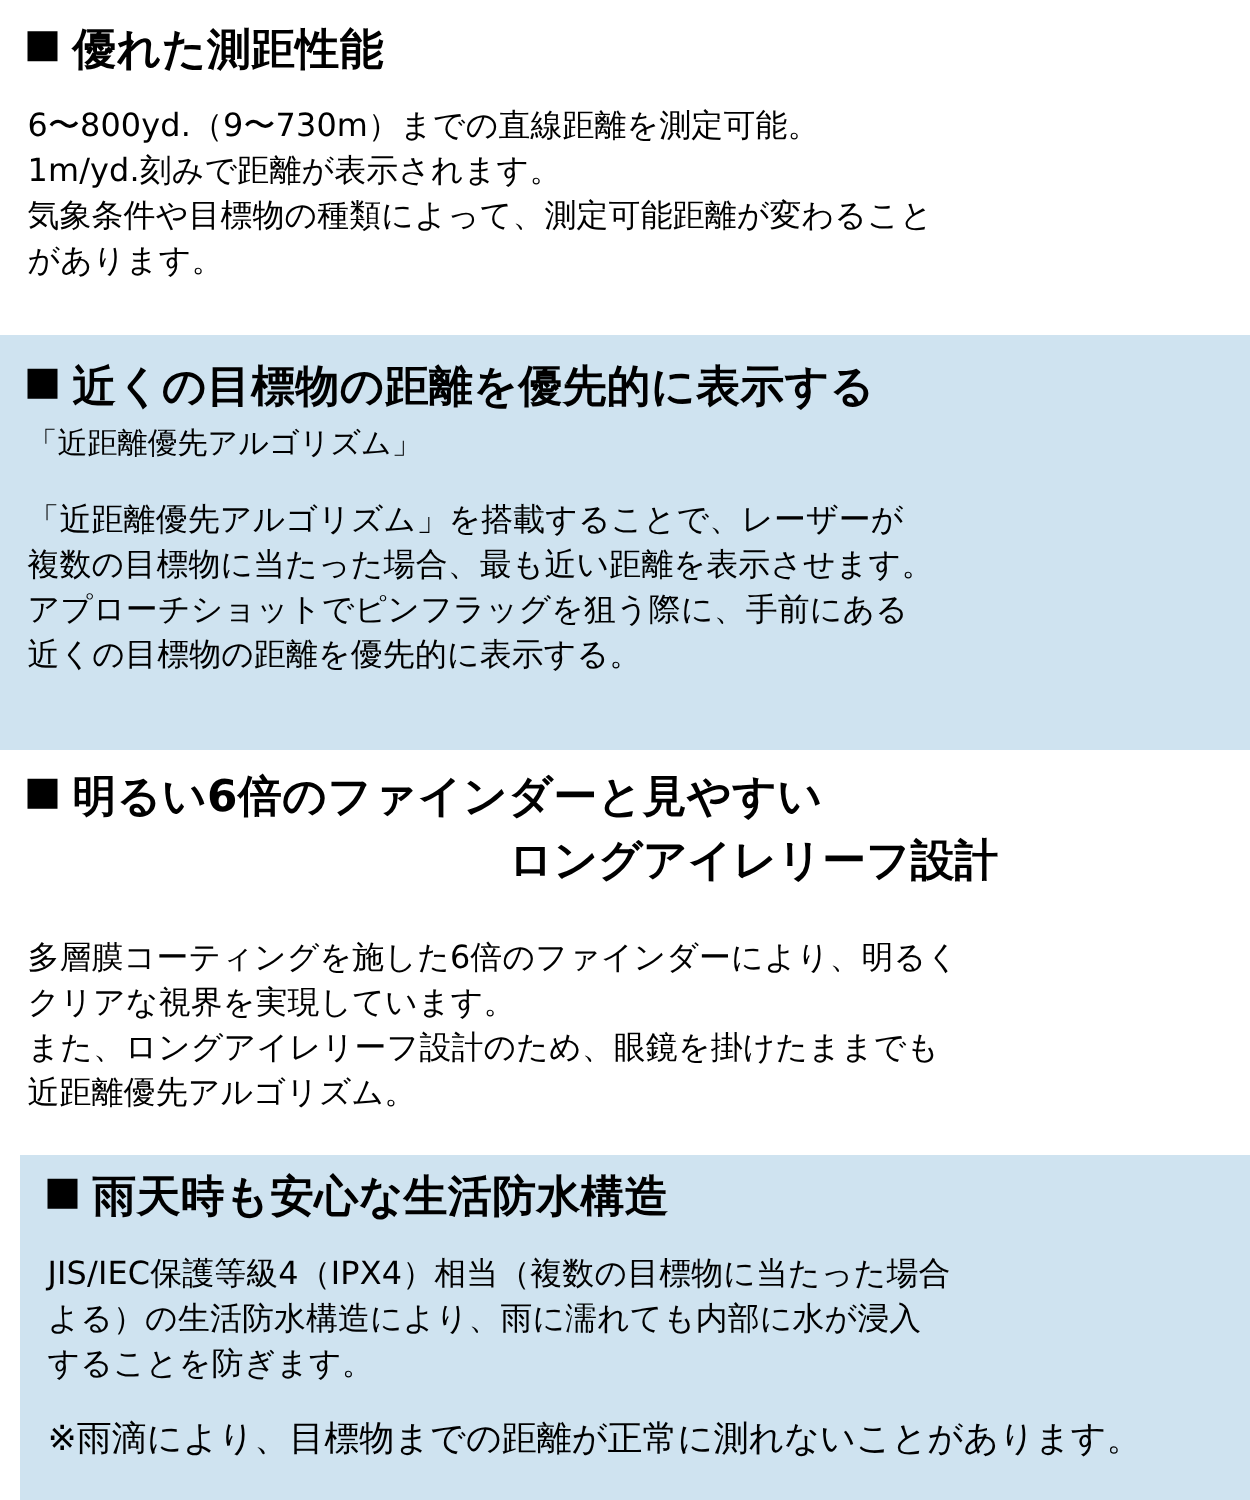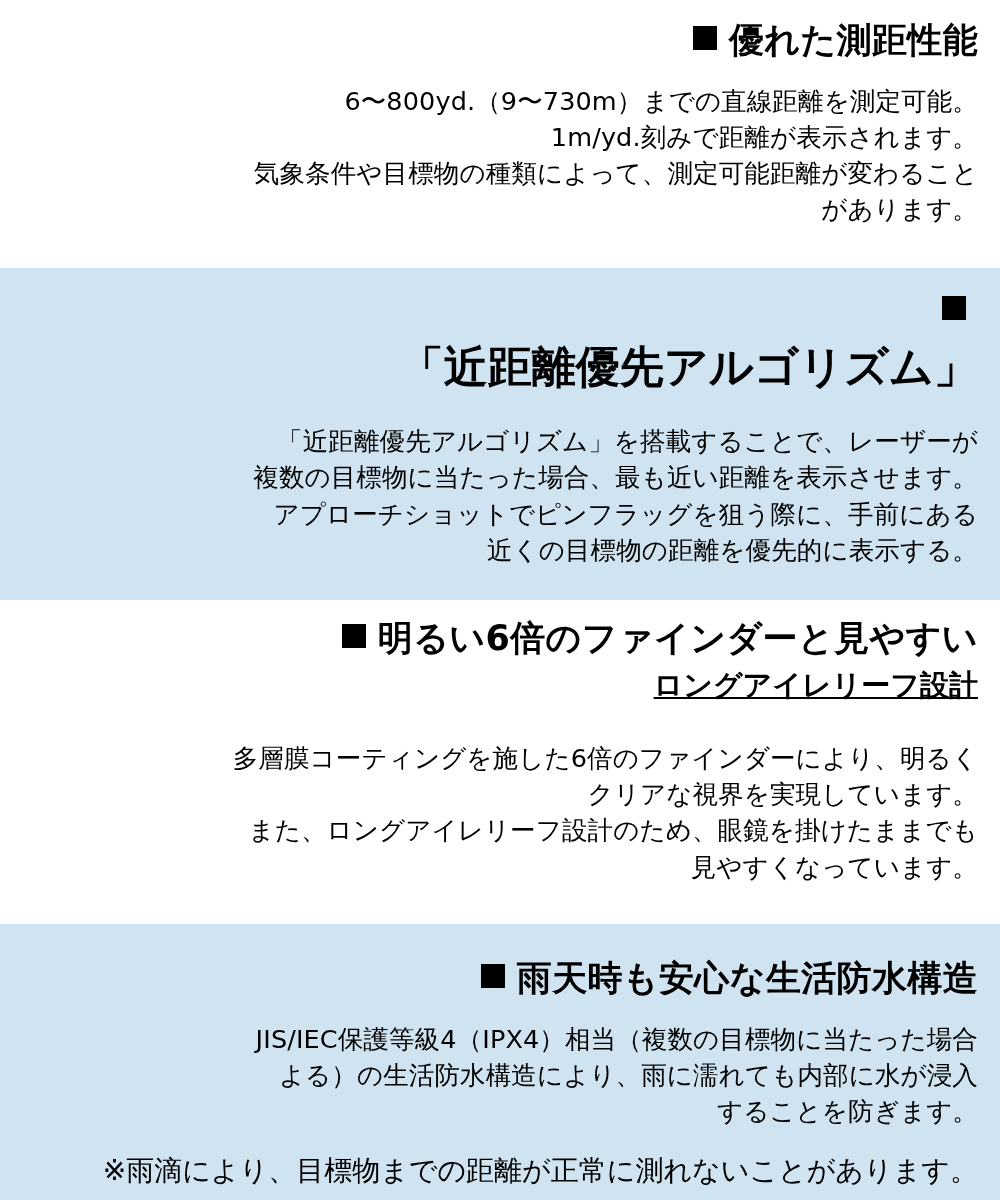--- a/index.html
+++ b/index.html
@@ -13,62 +13,60 @@
     font-family: "DejaVu Sans", "Liberation Sans", sans-serif;
     color: #000000;
     overflow: hidden;
   }
   .page {
     width: 1000px;
     height: 1200px;
     position: relative;
     display: flex;
     flex-direction: column;
-    text-align: right;
   }
   .section {
     box-sizing: border-box;
     padding: 0 22px;
   }
   .section.white { background: #ffffff; }
   .section.blue  { background: #cfe3f0; }
 
   .sec-1 { height: 268px; padding-top: 18px; }
   .sec-2 { height: 332px; padding-top: 20px; }
   .sec-3 { height: 324px; padding-top: 16px; }
-  .sec-4 { height: 276px; padding-top: 32px; }
+  .sec-4 { height: 276px; padding-top: 12px; margin-left: 16px; }
 
   .heading {
     font-size: 35px;
     font-weight: bold;
     line-height: 1.28;
     letter-spacing: 0.01em;
     margin: 0 0 6px 0;
     white-space: pre-line;
   }
   .heading .bullet {
     display: inline-block;
     width: 24px;
     height: 24px;
     background: #000;
     margin-right: 12px;
     vertical-align: 2px;
   }
   .heading-indent {
-    font-size: 29px;
+    font-size: 35px;
     font-weight: bold;
     line-height: 1.28;
     margin: 0 0 6px 0;
     padding-left: 385px;
     white-space: pre-line;
-    text-decoration: underline;
   }
   .heading-cont {
-    font-size: 44px;
-    font-weight: bold;
+    font-size: 24px;
+    font-weight: normal;
     line-height: 1.28;
     margin: 0 0 6px 0;
     white-space: pre-line;
   }
   .body-text {
     font-size: 25.5px;
     line-height: 1.42;
     letter-spacing: 0.005em;
     margin: 0;
     white-space: pre-line;
@@ -91,37 +89,37 @@
   <section class="section white sec-1">
     <h2 class="heading"><span class="bullet"></span><span>優れた測距性能</span></h2>
     <div class="gap-sm"></div>
     <p class="body-text">6〜800yd.（9〜730m）までの直線距離を測定可能。
 1m/yd.刻みで距離が表示されます。
 気象条件や目標物の種類によって、測定可能距離が変わること
 があります。</p>
   </section>
 
   <section class="section blue sec-2">
-    <h2 class="heading"><span class="bullet"></span></h2>
+    <h2 class="heading"><span class="bullet"></span><span>近くの目標物の距離を優先的に表示する</span></h2>
     <div class="heading-cont">「近距離優先アルゴリズム」</div>
     <div class="gap-md"></div>
     <p class="body-text">「近距離優先アルゴリズム」を搭載することで、レーザーが
 複数の目標物に当たった場合、最も近い距離を表示させます。
 アプローチショットでピンフラッグを狙う際に、手前にある
 近くの目標物の距離を優先的に表示する。</p>
   </section>
 
   <section class="section white sec-3">
     <h2 class="heading"><span class="bullet"></span><span>明るい6倍のファインダーと見やすい</span></h2>
     <div class="heading-indent">ロングアイレリーフ設計</div>
     <div class="gap-lg"></div>
     <p class="body-text">多層膜コーティングを施した6倍のファインダーにより、明るく
 クリアな視界を実現しています。
 また、ロングアイレリーフ設計のため、眼鏡を掛けたままでも
-見やすくなっています。</p>
+近距離優先アルゴリズム。</p>
   </section>
 
   <section class="section blue sec-4">
     <h2 class="heading"><span class="bullet"></span><span>雨天時も安心な生活防水構造</span></h2>
     <div class="gap-sm"></div>
     <p class="body-text">JIS/IEC保護等級4（IPX4）相当（複数の目標物に当たった場合
 よる）の生活防水構造により、雨に濡れても内部に水が浸入
 することを防ぎます。</p>
     <div class="gap-md"></div>
     <p class="note">※雨滴により、目標物までの距離が正常に測れないことがあります。</p>

